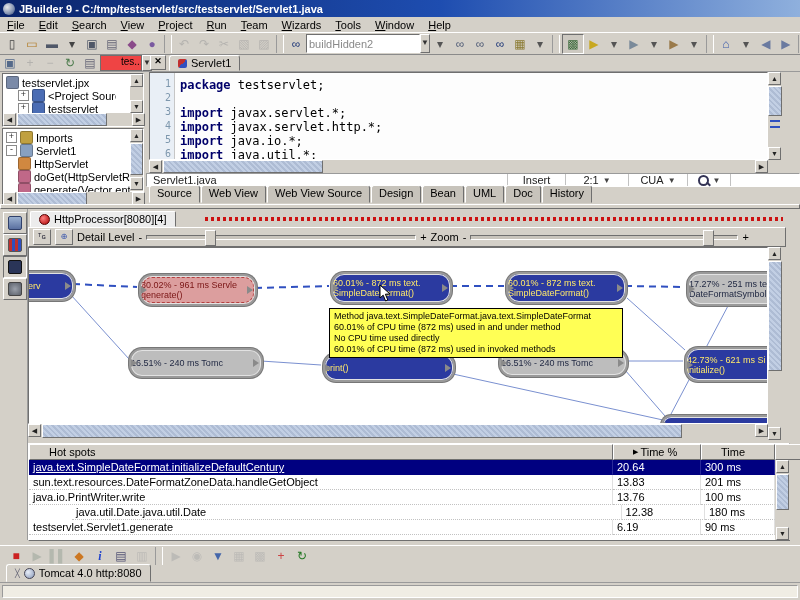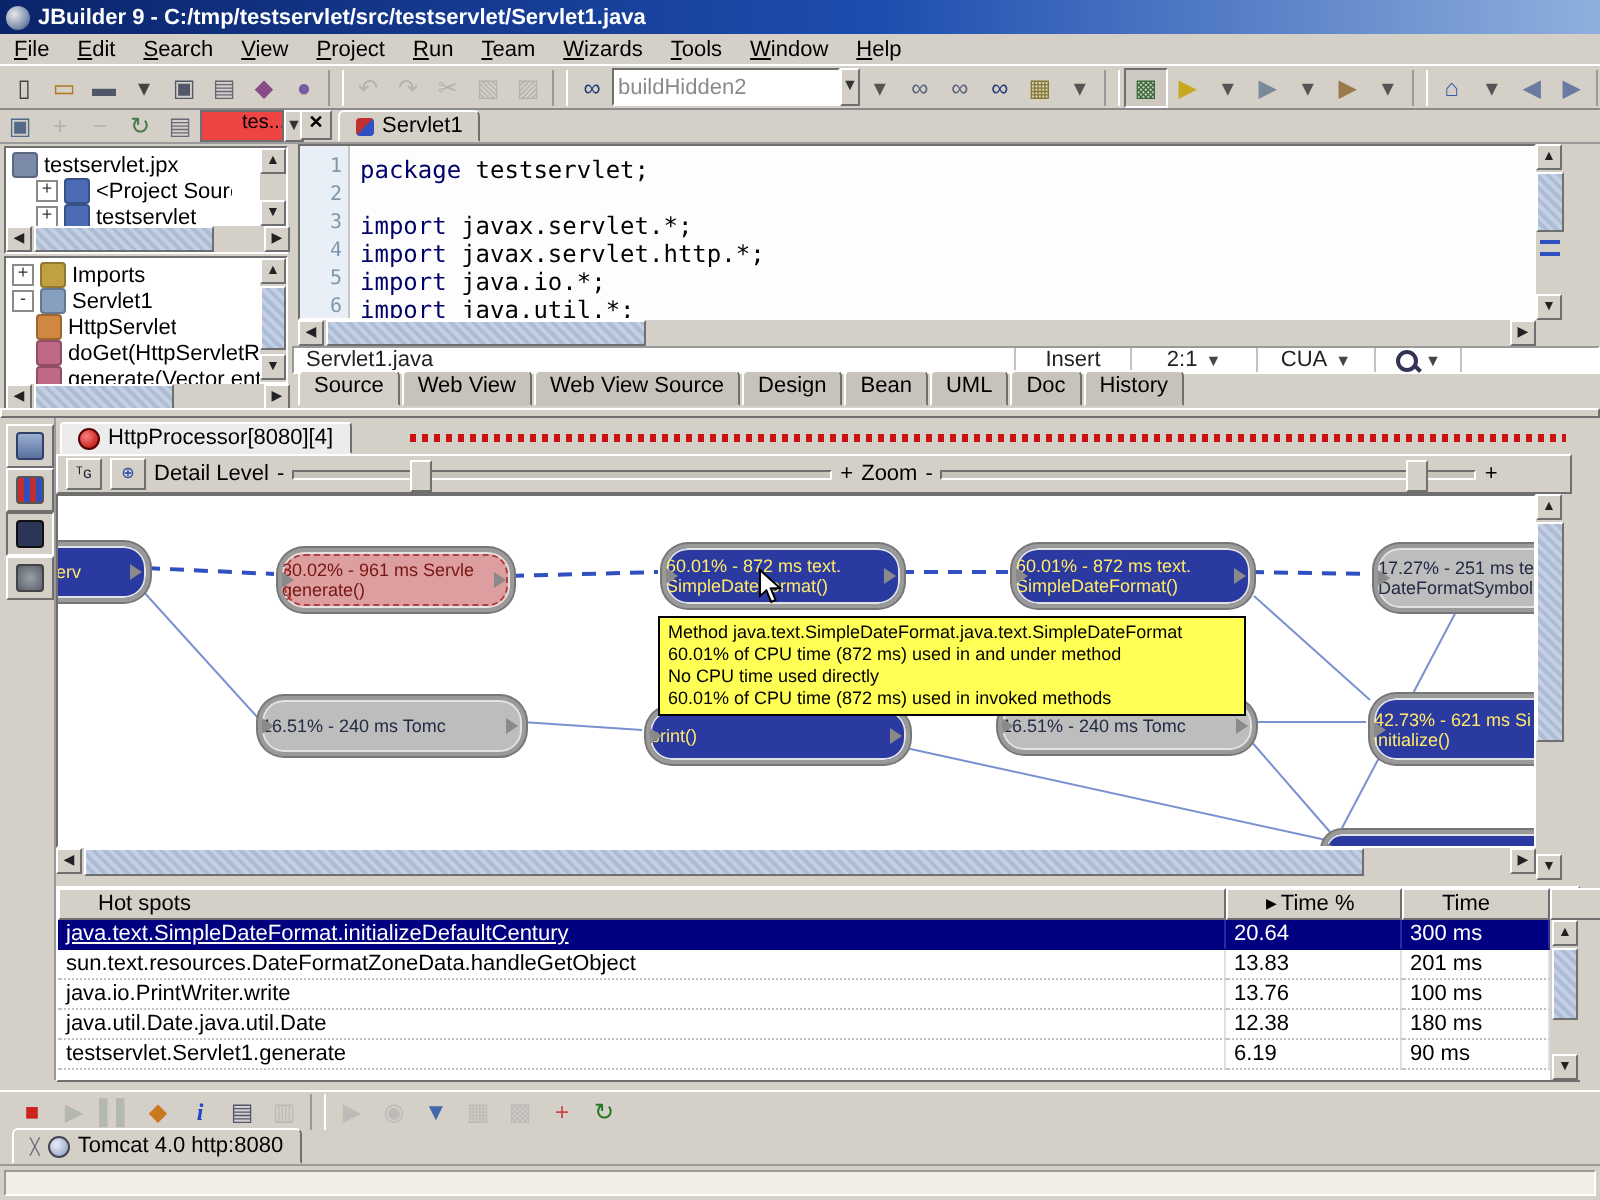--- a/index.html
+++ b/index.html
@@ -47,21 +47,21 @@
   .sbtn{position:absolute;width:13px;height:13px;background:#d4d0c8;border:1px solid;
     border-color:#fff #6f6f6f #6f6f6f #fff;font-size:7px;color:#222;text-align:center;line-height:12px;box-sizing:border-box}
   .thumb{position:absolute;background:repeating-linear-gradient(45deg,#c2cfe4 0 2px,#aebcd4 2px 4px);
     border:1px solid;border-color:#fff #6f6f6f #6f6f6f #fff;box-sizing:border-box}
 
   
   #code-area{background:#fdfdfd;overflow:hidden}
   #gutter{position:absolute;left:0;top:0;width:24px;height:100%;background:#e9eff6;border-right:1px solid #c6c6c6}
   .lnum{position:absolute;right:3px;font:10px "DejaVu Sans Mono",monospace;color:#7d97ad}
   .cl{position:absolute;left:30px;height:14px;font:12px "DejaVu Sans Mono",monospace;white-space:pre;color:#000}
-  .kw{font-weight:normal;color:#00006a}
+  .kw{font-weight:bold;color:#00006a}
   #edit-statusbar{background:#fff;border:1px solid;border-color:#9a9a9a #fff #fff #9a9a9a;
     display:flex;align-items:center;font-size:11px;color:#222}
   .stcell{height:100%;display:flex;align-items:center;padding:0 6px;border-right:1px solid #c2c2c2;white-space:nowrap}
   .stcaret{font-size:8px;color:#444;margin-left:4px}
   .mag{width:7px;height:7px;border:2px solid #335;border-radius:50%;position:relative}
   .mag::after{content:"";position:absolute;left:6px;top:6px;width:5px;height:2px;background:#335;transform:rotate(45deg)}
 
   .vtab{height:15px;padding:1px 7px 0 7px;font-size:11px;background:#c7c3bb;margin-right:1px;
     border:1px solid;border-color:#fff #6f6f6f #c7c3bb #fff;border-radius:3px 3px 0 0;white-space:nowrap}
   .vtab.on{background:#d4d0c8;border-color:#fff #6f6f6f #d4d0c8 #fff;font-weight:normal}
@@ -459,21 +459,21 @@
           <div class="c" style="width: 584px;">sun.text.resources.DateFormatZoneData.handleGetObject</div>
           <div class="c" style="width: 88px;">13.83</div>
           <div class="c" style="width: 74px;">201 ms</div>
         </div>
         <div class="hrow" style="top: 30px;">
           <div class="c" style="width: 584px;">java.io.PrintWriter.write</div>
           <div class="c" style="width: 88px;">13.76</div>
           <div class="c" style="width: 74px;">100 ms</div>
         </div>
         <div class="hrow" style="top: 45px;">
-          <div class="c" style="width: 584px;">java.util.Date.java.util.Date</div>
+          <div class="c" style="width: 584px; margin-left: 43px;">java.util.Date.java.util.Date</div>
           <div class="c" style="width: 88px;">12.38</div>
           <div class="c" style="width: 74px;">180 ms</div>
         </div>
         <div class="hrow" style="top: 60px;">
           <div class="c" style="width: 584px;">testservlet.Servlet1.generate</div>
           <div class="c" style="width: 88px;">6.19</div>
           <div class="c" style="width: 74px;">90 ms</div>
         </div>
       </div>
     <div class="abs sb" style="left:746px;top:16px;width:16px;height:80px">

